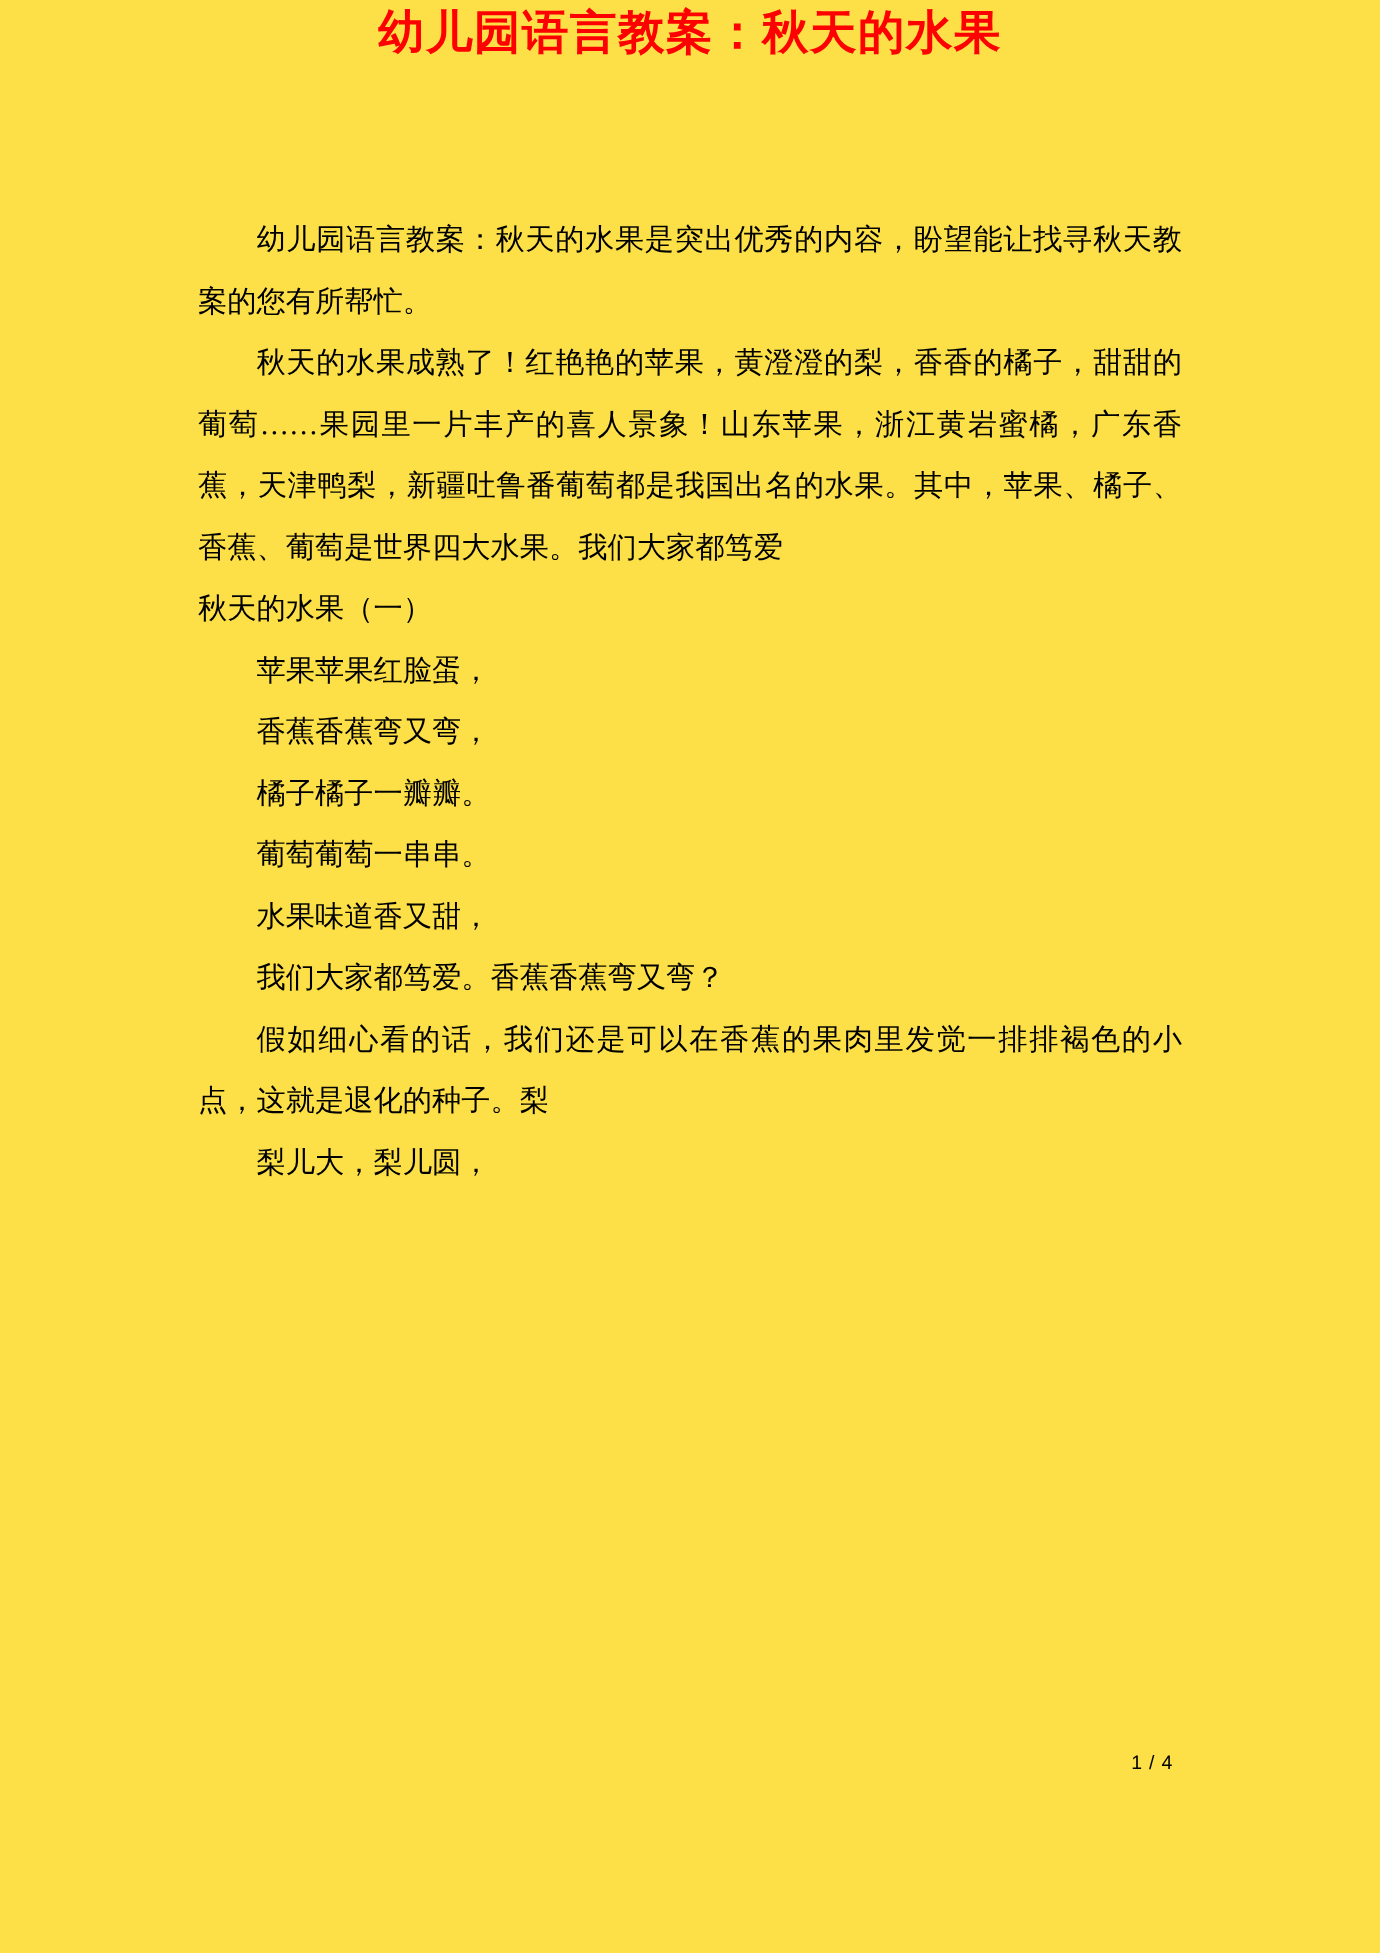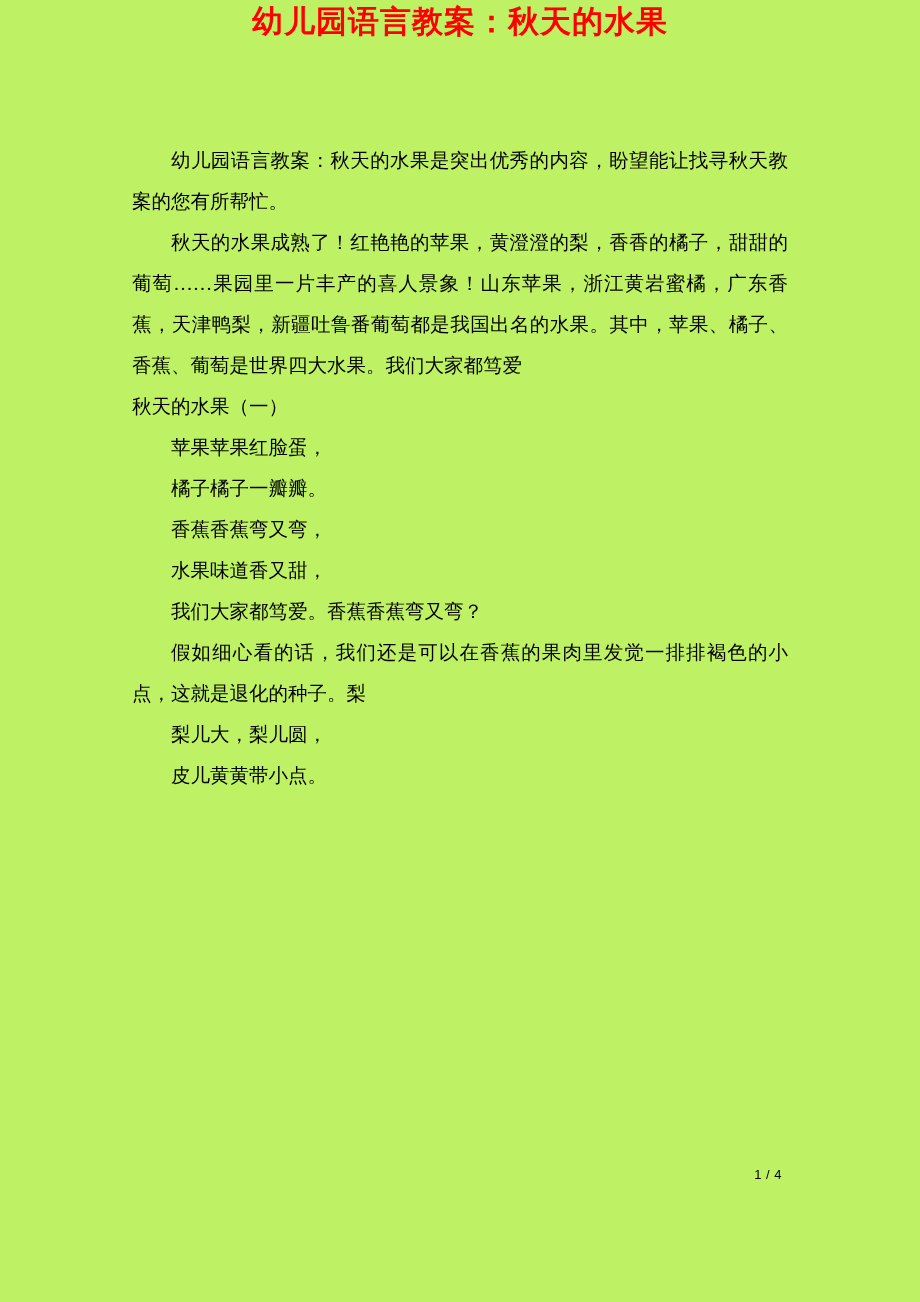--- a/index.html
+++ b/index.html
@@ -4,21 +4,21 @@
 <style>
   html, body {
     margin: 0;
     padding: 0;
     background: #ffffff;
   }
   .page {
     position: relative;
     width: 920px;
     height: 1302px;
-    background: #bef264;
+    background: #fde047;
     box-sizing: border-box;
     font-family: "Liberation Serif", "DejaVu Serif", serif;
     color: #000000;
     overflow: hidden;
   }
   .content {
     position: absolute;
     left: 132px;
     top: 140px;
     width: 656px;
@@ -66,24 +66,24 @@
 
 <div class="page">
 
   <h1 class="doc-title">幼儿园语言教案：秋天的水果</h1>
 
   <div class="content">
     <p class="para indent-2">幼儿园语言教案：秋天的水果是突出优秀的内容，盼望能让找寻秋天教案的您有所帮忙。</p>
     <p class="para indent-2">秋天的水果成熟了！红艳艳的苹果，黄澄澄的梨，香香的橘子，甜甜的葡萄……果园里一片丰产的喜人景象！山东苹果，浙江黄岩蜜橘，广东香蕉，天津鸭梨，新疆吐鲁番葡萄都是我国出名的水果。其中，苹果、橘子、香蕉、葡萄是世界四大水果。我们大家都笃爱</p>
     <p class="para indent-0">秋天的水果（一）</p>
     <p class="para indent-poem">苹果苹果红脸蛋，</p>
+    <p class="para indent-poem">香蕉香蕉弯又弯，</p>
     <p class="para indent-poem">橘子橘子一瓣瓣。</p>
-    <p class="para indent-poem">香蕉香蕉弯又弯，</p>
+    <p class="para indent-poem">葡萄葡萄一串串。</p>
     <p class="para indent-poem">水果味道香又甜，</p>
     <p class="para indent-poem">我们大家都笃爱。香蕉香蕉弯又弯？</p>
     <p class="para indent-2">假如细心看的话，我们还是可以在香蕉的果肉里发觉一排排褐色的小点，这就是退化的种子。梨</p>
     <p class="para indent-poem">梨儿大，梨儿圆，</p>
-    <p class="para indent-poem">皮儿黄黄带小点。</p>
   </div>
 
   <div class="page-number">1 / 4</div>
 
 </div>
 
 </body></html>

